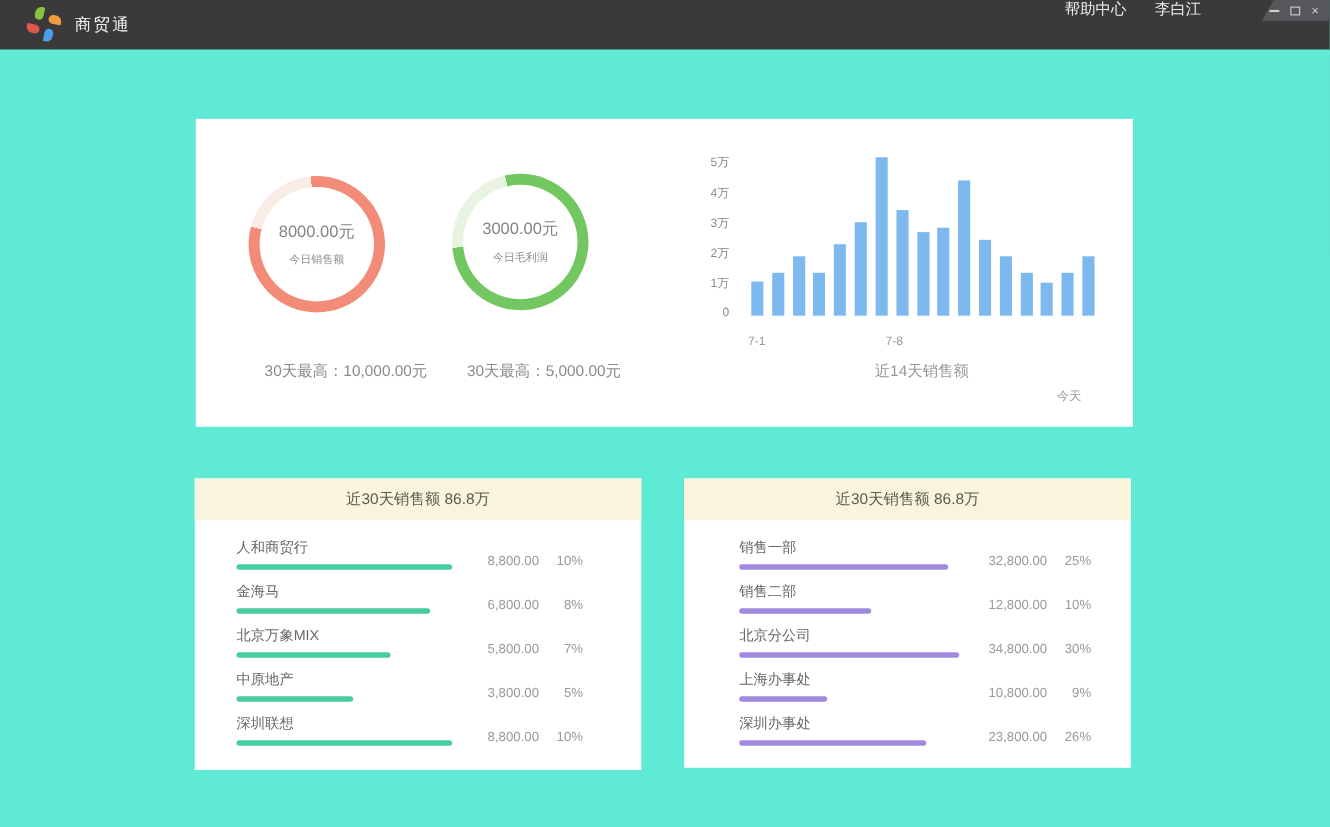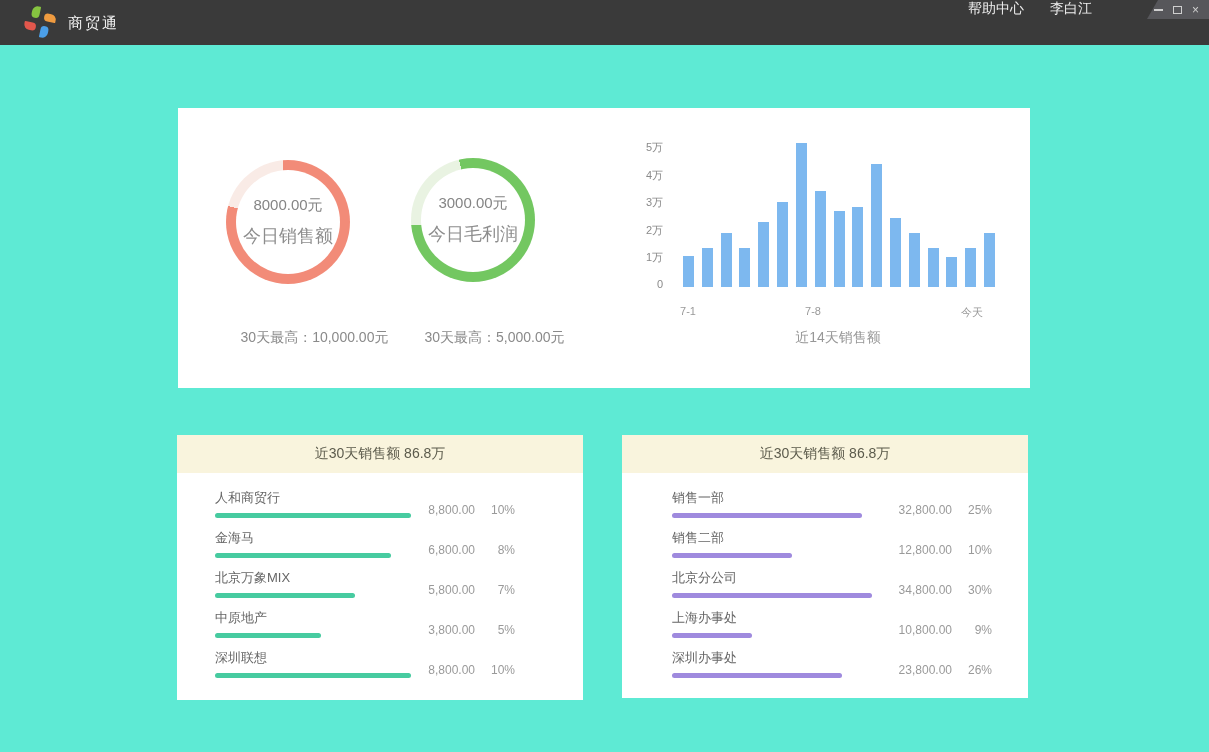--- a/index.html
+++ b/index.html
@@ -24,48 +24,48 @@
   .wc-min { width:9px; height:2px; background:#cfcfcf; }
   .wc-max { width:9px; height:8px; border:1px solid #cfcfcf; }
   .wc-close { color:#cfcfcf; font-size:12px; line-height:10px; }
 
   
   .top-card { position:absolute; left:178px; top:108px; width:852px; height:280px; background:#ffffff; }
   .donut { position:absolute; width:124px; height:124px; border-radius:50%; }
   .donut::before { content:""; position:absolute; inset:10px; background:#fff; border-radius:50%; }
   .donut-inner { position:absolute; inset:0; display:flex; flex-direction:column; align-items:center; justify-content:center; gap:9px; z-index:1; }
   .donut-value { font-size:15px; color:#858585; }
-  .donut-label { font-size:18px; color:#8d8d8d; }
+  .donut-label { font-size:10px; color:#8d8d8d; }
   .donut1 { left:48px; top:52px; }
   .donut2 { left:233px; top:50px; }
   .gauge-footer { position:absolute; top:221px; width:232px; text-align:center; font-size:14px; color:#8a8a8a;padding-left:41px; }
   .gf1 { left:0; }
   .gf2 { left:180px; }
 
   .y-axis { position:absolute; left:438px; top:32px; width:47px; height:150px; display:flex; flex-direction:column;
             justify-content:space-between; align-items:flex-end; font-size:11px; color:#8a8a8a; }
   .bars { position:absolute; left:505px; top:29px; width:312px; height:150px; display:flex; align-items:flex-end; justify-content:space-between; }
   .bar { width:11px; }
   .x-label { position:absolute; top:197px; width:34px; text-align:center; font-size:11px; color:#999; }
-  .xl1 { left:493px; } .xl2 { left:618px; } .xl3 { left:777px; }
+  .xl1 { left:493px; } .xl2 { left:618px; } .xl3 { left:777px;margin-top:48px; }
   .chart-title { position:absolute; left:540px; top:221px; width:240px; text-align:center; font-size:14px; color:#979797; }
 
   
   .card { position:absolute; width:406px; background:#ffffff; }
   .card--left { left:177px; top:435px; height:265px; }
   .card--right { left:622px; top:435px; height:263px; }
   .card-header { height:38px; background:#f9f4dd; display:flex; align-items:center; justify-content:center;
                  font-size:14px; color:#5c5b4c; }
   .card-body { position:relative; padding:16px 24px 0 38px; }
   .card--right .card-body { padding-left:50px; }
   .crow { position:relative; height:29px; margin-bottom:11px; }
   .crow-name { display:block; font-size:13px; color:#666; line-height:17px; margin-bottom:7px; }
   .crow-track { width:200px; height:5px; }
   .crow-fill { height:5px; border-radius:3px; }
-  .crow-values { position:absolute; right:44px; bottom:1px; display:flex; font-size:12px; color:#9a9a9a; }
+  .crow-values { position:absolute; right:29px; bottom:1px; display:flex; font-size:12px; color:#9a9a9a; }
   .card--right .crow-values { right:12px; }
   .amount { width:74px; text-align:right; }
   .pctv { width:40px; text-align:right; }
 </style>
 </head>
 <body>
 
 <div class="screen">
 
   <div class="titlebar">

